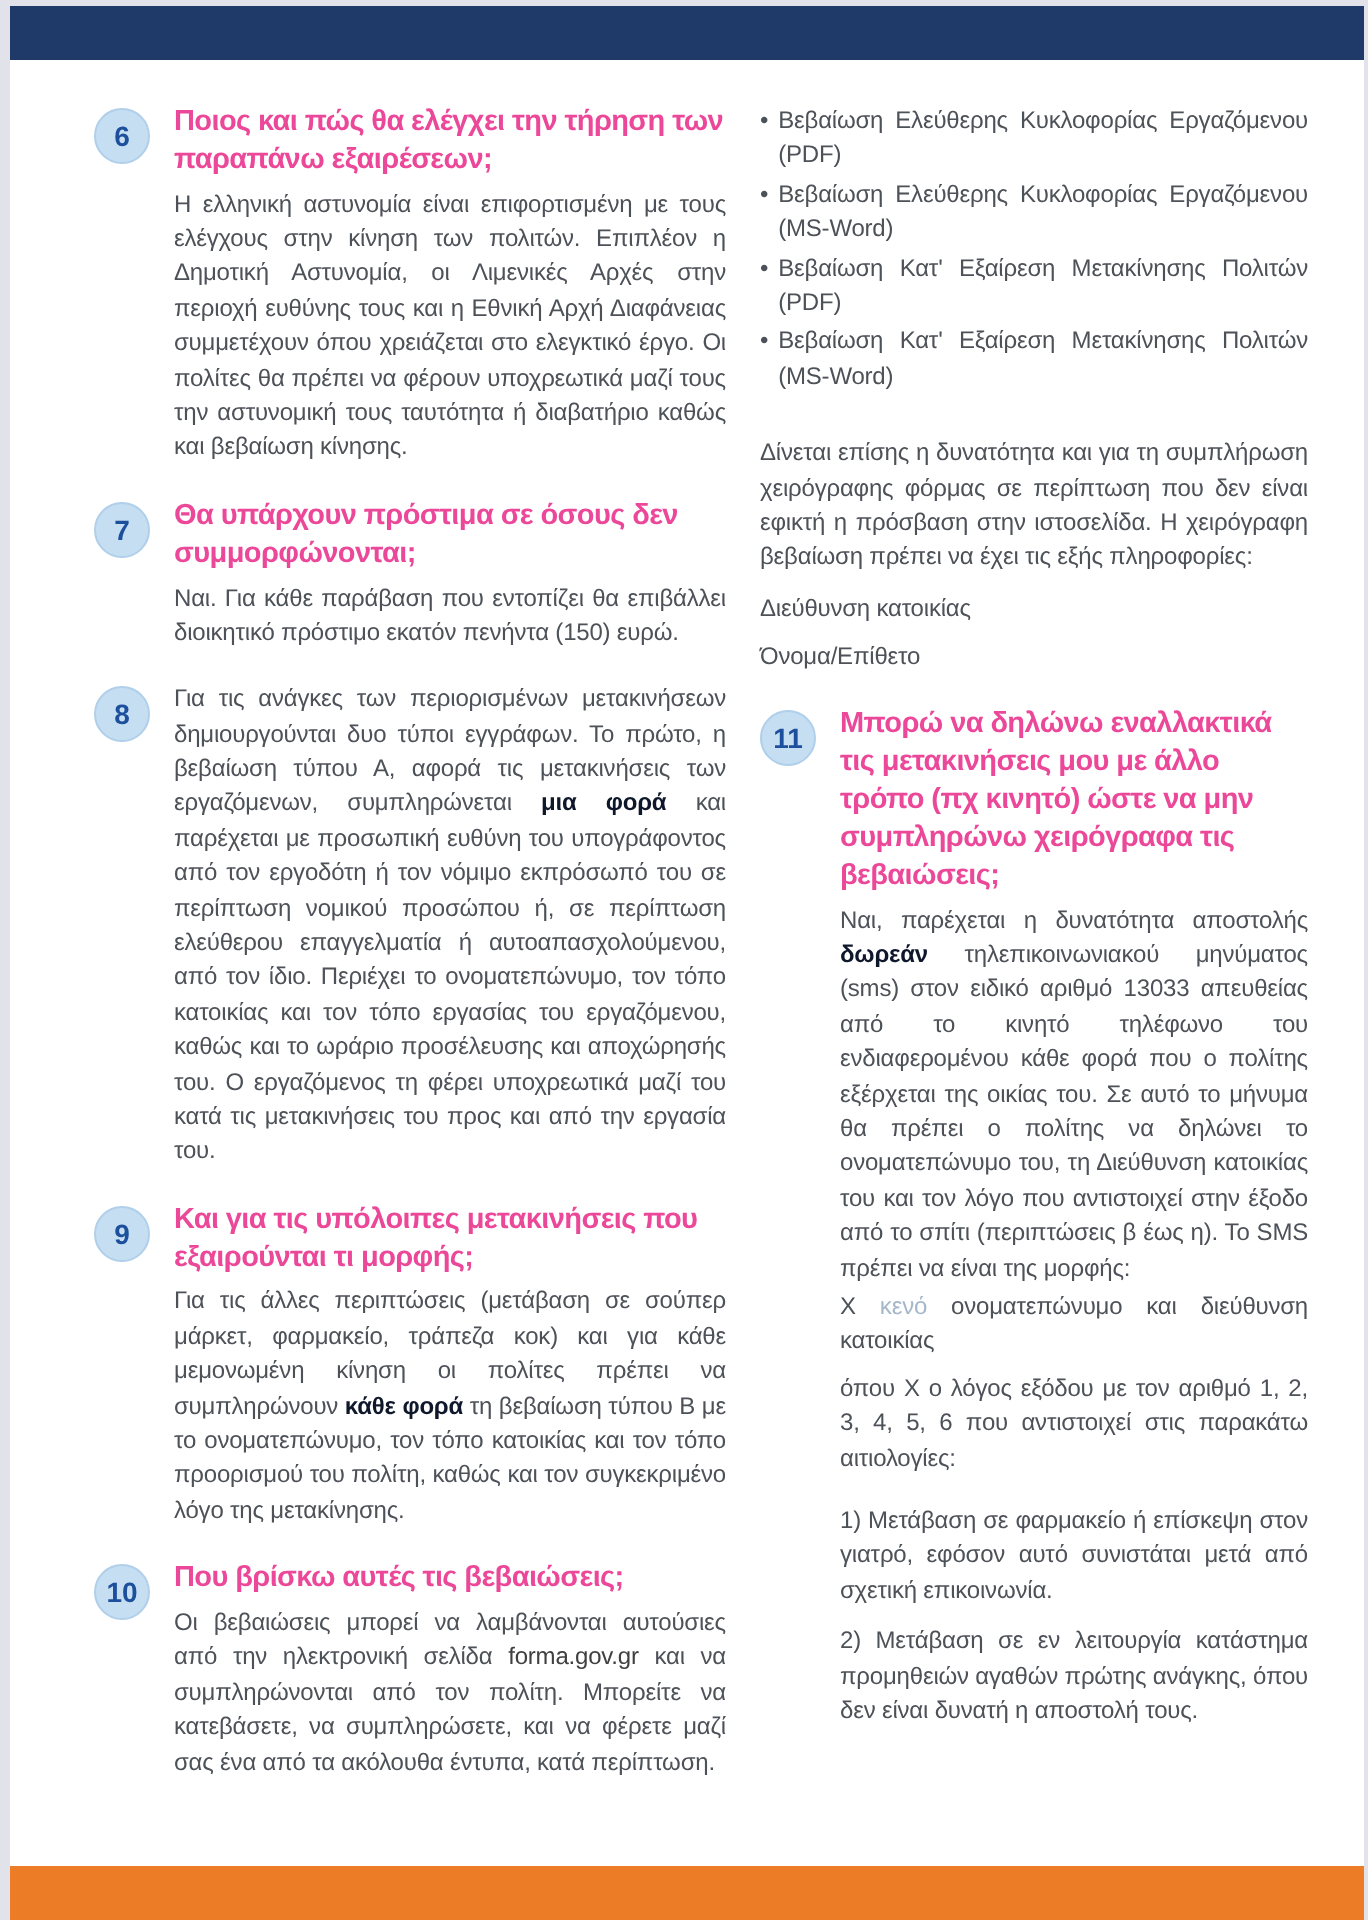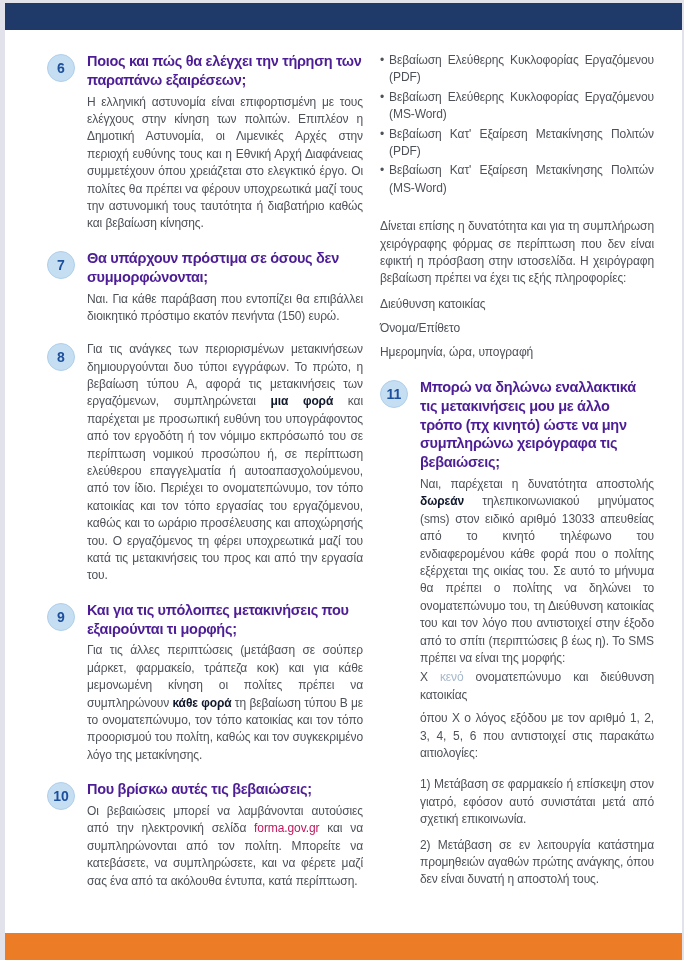--- a/index.html
+++ b/index.html
@@ -31,29 +31,29 @@
     flex:none; width:26px; height:26px; border-radius:50%;
     background:#c6def2; border:1px solid #afcfeb;
     color:#1c4f9c; font-weight:bold; font-size:14px;
     display:flex; align-items:center; justify-content:center;
     margin-top:2px;
   }
   .qbody { flex:1; min-width:0; }
   .qtitle {
     margin:0 0 4px 0;
     font-size:14.5px; line-height:1.3; font-weight:bold;
-    color:#4c1d95; letter-spacing:-0.3px;
+    color:#ec4899; letter-spacing:-0.3px;
   }
   .ans, .para, .line, .reason, .dl {
     margin:0; font-size:12px; line-height:1.45;
     color:#4d5158; letter-spacing:-0.1px;
     text-align:justify;
   }
   .ans b, .para b { color:#0f172a; }
-  .link { color:#be185d; cursor:pointer; }
+  .link { color:#404040; cursor:pointer; }
   .blank { color:#a5b8ca; }
 
   .dl { display:flex; gap:5px; margin-bottom:2px; }
   .dl .blt { flex:none; }
   .dl .dlt { flex:1; min-width:0; text-align:justify; }
 
   .downloads { margin-bottom:12px; }
   .hw-intro { margin-bottom:8px;margin-top:21px; }
   .fields .line { margin-bottom:7px; }
   .fields { margin-bottom:16px; }
@@ -131,21 +131,20 @@
           <span class="blt">•</span>
           <span class="dlt">Βεβαίωση Κατ' Εξαίρεση Μετακίνησης Πολιτών (MS-Word)</span>
         </div>
       </div>
 
       <p class="para hw-intro">Δίνεται επίσης η δυνατότητα και για τη συμπλήρωση χειρόγραφης φόρμας σε περίπτωση που δεν είναι εφικτή η πρόσβαση στην ιστοσελίδα. Η χειρόγραφη βεβαίωση πρέπει να έχει τις εξής πληροφορίες:</p>
 
       <div class="fields">
         <div class="line">Διεύθυνση κατοικίας</div>
         <div class="line">Όνομα/Επίθετο</div>
-        <div class="line">Ημερομηνία, ώρα, υπογραφή</div>
       </div>
 
       <div class="qa">
         <div class="badge">11</div>
         <div class="qbody">
           <div class="qtitle">Μπορώ να δηλώνω εναλλακτικά τις μετακινήσεις μου με άλλο τρόπο (πχ κινητό) ώστε να μην συμπληρώνω χειρόγραφα τις βεβαιώσεις;</div>
           <p class="ans"><span>Ναι, παρέχεται η δυνατότητα αποστολής </span><b>δωρεάν</b><span> τηλεπικοινωνιακού μηνύματος (sms) στον ειδικό αριθμό 13033 απευθείας από το κινητό τηλέφωνο του ενδιαφερομένου κάθε φορά που ο πολίτης εξέρχεται της οικίας του. Σε αυτό το μήνυμα θα πρέπει ο πολίτης να δηλώνει το ονοματεπώνυμο του, τη Διεύθυνση κατοικίας του και τον λόγο που αντιστοιχεί στην έξοδο από το σπίτι (περιπτώσεις β έως η). Το SMS πρέπει να είναι της μορφής:</span></p>
 
           <p class="line sms-line"><span>X </span><span class="blank">κενό</span><span> ονοματεπώνυμο και διεύθυνση κατοικίας</span></p>
 

